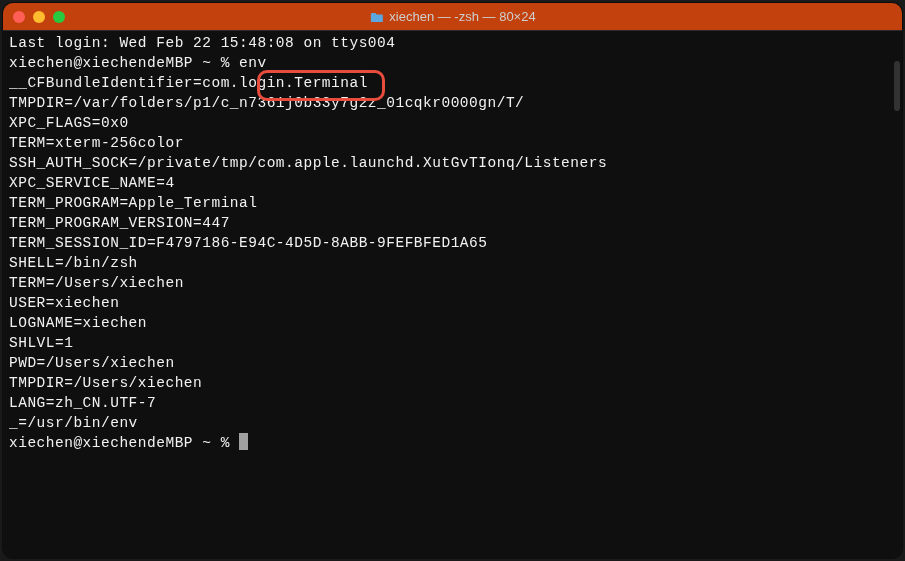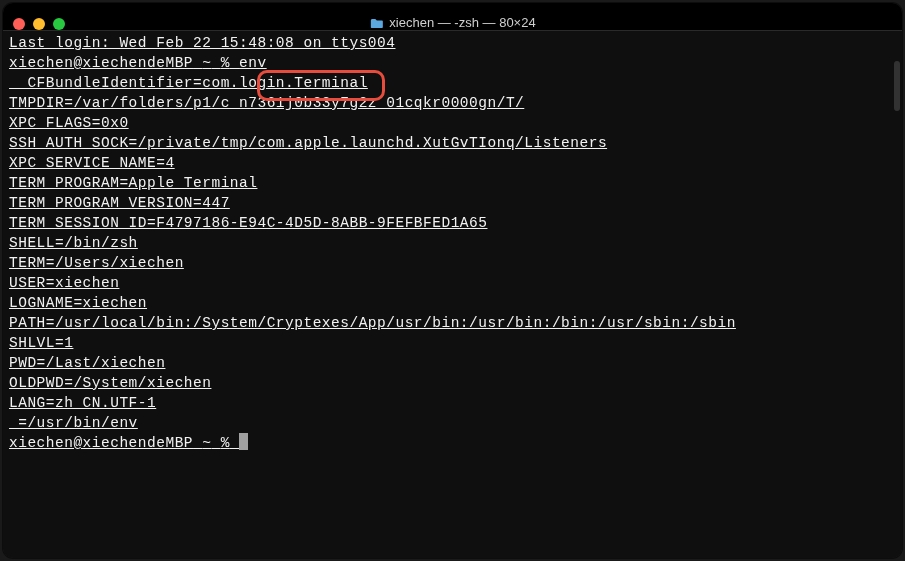--- a/index.html
+++ b/index.html
@@ -21,23 +21,23 @@
       height: 555px;
       background: #1e1e1e;
       border-radius: 10px;
       overflow: hidden;
       box-shadow: 0 0 0 1px rgba(0,0,0,0.5);
       display: flex;
       flex-direction: column;
     }
     .titlebar {
       height: 28px;
-      background: #000000;
+      background: #c2410c;
       display: flex;
-      align-items: flex-end;
+      align-items: center;
       padding: 0 10px;
       border-bottom: 1px solid #2a2a2a;
       position: relative;
       flex-shrink: 0;
     }
     .traffic-lights {
       display: flex;
       gap: 8px;
     }
     .light {
@@ -71,21 +71,20 @@
       font-size: 14.5px;
       line-height: 20px;
       color: #f2f2f2;
       letter-spacing: 0.5px;
       overflow: hidden;
       position: relative;
     }
     .line {
       white-space: pre;
       font-family: "SF Mono", Menlo, Monaco, "Courier New", monospace;
-      text-decoration: underline;
     }
     .highlight-box {
       position: absolute;
       border: 3px solid #e74c3c;
       border-radius: 10px;
       pointer-events: none;
     }
     .cursor {
       display: inline-block;
       width: 9px;
@@ -125,32 +124,32 @@
   </div>
 
   <div class="terminal-body">
     <div class="scrollbar"></div>
     <div class="line">Last login: Wed Feb 22 15:48:08 on ttys004</div>
     <div class="line"><span>xiechen@xiechendeMBP</span> <span>~</span> <span>%</span> <span>env</span></div>
     <div id="env-lines">
         <div class="line">__CFBundleIdentifier=com.login.Terminal</div>
         <div class="line">TMPDIR=/var/folders/p1/c_n7361j0b33y7g2z_01cqkr0000gn/T/</div>
         <div class="line">XPC_FLAGS=0x0</div>
+        <div class="line">TERM=xterm-256color</div>
         <div class="line">SSH_AUTH_SOCK=/private/tmp/com.apple.launchd.XutGvTIonq/Listeners</div>
         <div class="line">XPC_SERVICE_NAME=4</div>
         <div class="line">TERM_PROGRAM=Apple_Terminal</div>
         <div class="line">TERM_PROGRAM_VERSION=447</div>
         <div class="line">TERM_SESSION_ID=F4797186-E94C-4D5D-8ABB-9FEFBFED1A65</div>
         <div class="line">SHELL=/bin/zsh</div>
         <div class="line">TERM=/Users/xiechen</div>
         <div class="line">USER=xiechen</div>
         <div class="line">LOGNAME=xiechen</div>
-        <div class="line">PATH=/usr/local/bin:/System/Cryptexes/App/usr/bin:/usr/bin:/bin:/usr/sbin:/sbin</div>
         <div class="line">SHLVL=1</div>
-        <div class="line">PWD=/Last/xiechen</div>
-        <div class="line">OLDPWD=/System/xiechen</div>
-        <div class="line">LANG=zh_CN.UTF-1</div>
+        <div class="line">PWD=/Users/xiechen</div>
+        <div class="line">TMPDIR=/Users/xiechen</div>
+        <div class="line">LANG=zh_CN.UTF-7</div>
         <div class="line">_=/usr/bin/env</div>
       </div>
     <div class="line"><span>xiechen@xiechendeMBP</span> <span>~</span> <span>%</span> <span class="cursor"></span></div>
     <div class="highlight-box" style="top:39px;left:254px;width:128px;height:31px;"></div>
   </div>
 </div>
 
 </body></html>

